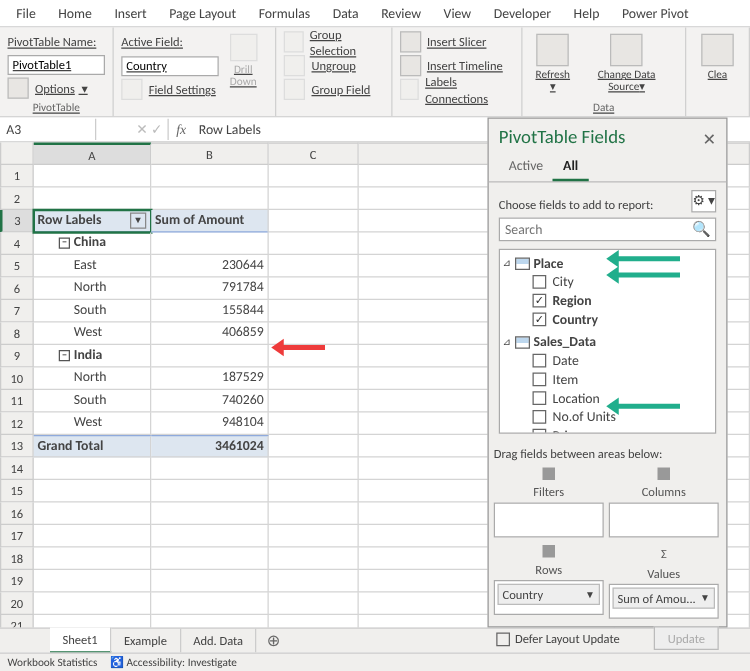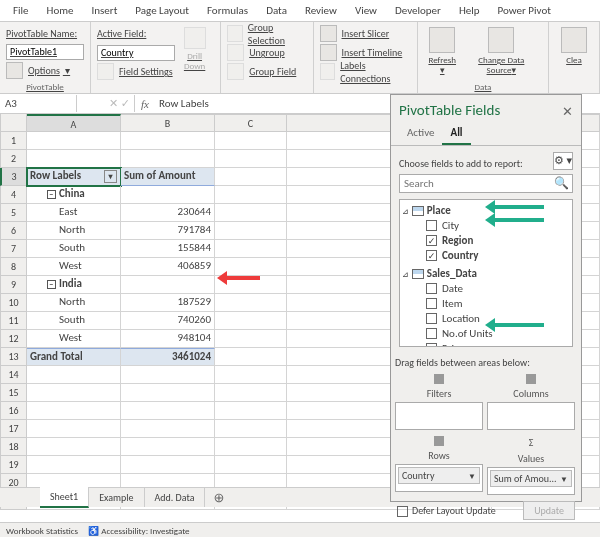--- a/index.html
+++ b/index.html
@@ -46,21 +46,21 @@
 .b { font-weight:bold; }
 .r { text-align:right; }
 .ind1 { padding-left:20px; } .ind2 { padding-left:32px; }
 .hdr { background:#dde6f0; border-bottom:1px solid #8faadc; }
 .tot { background:#dde6f0; border-top:1px solid #8faadc; }
 .collbtn { display:inline-block; width:9px; height:9px; border:1px solid #555; font-size:8px; line-height:7px; text-align:center; margin-right:3px; vertical-align:middle; }
 .selcell { outline:2px solid #217346; outline-offset:-1px; }
 .drop { float:right; width:13px; height:13px; border:1px solid #888; font-size:8px; text-align:center; line-height:11px; margin-top:1px; }
 
 
-.shtabs { position:absolute; bottom:30px; left:0; right:0; height:20px; background:#f0efed; display:flex; align-items:center; border-top:1px solid #ccc; font-size:10px; padding-left:40px; }
+.shtabs { position:absolute; bottom:15px; left:0; right:0; height:20px; background:#f0efed; display:flex; align-items:center; border-top:1px solid #ccc; font-size:10px; padding-left:40px; }
 .sht { padding:3px 10px; border-right:1px solid #ccc; }
 .sht.sel { background:#fff; border-bottom:2px solid #217346; }
 .addsht { padding:3px 8px; font-size:13px; color:#666; }
 
 
 .sbar { position:absolute; bottom:0; left:0; right:0; height:15px; background:#f0efed; border-top:1px solid #ccc; display:flex; align-items:center; gap:10px; padding:0 6px; font-size:9px; }
 
 
 .pvp { position:absolute; top:94px; right:18px; width:192px; height:408px; background:#f0efed; border:1px solid #999; z-index:10; font-size:11px; }
 .pvp-h { display:flex; justify-content:space-between; padding:6px 8px 4px; align-items:flex-end; }

